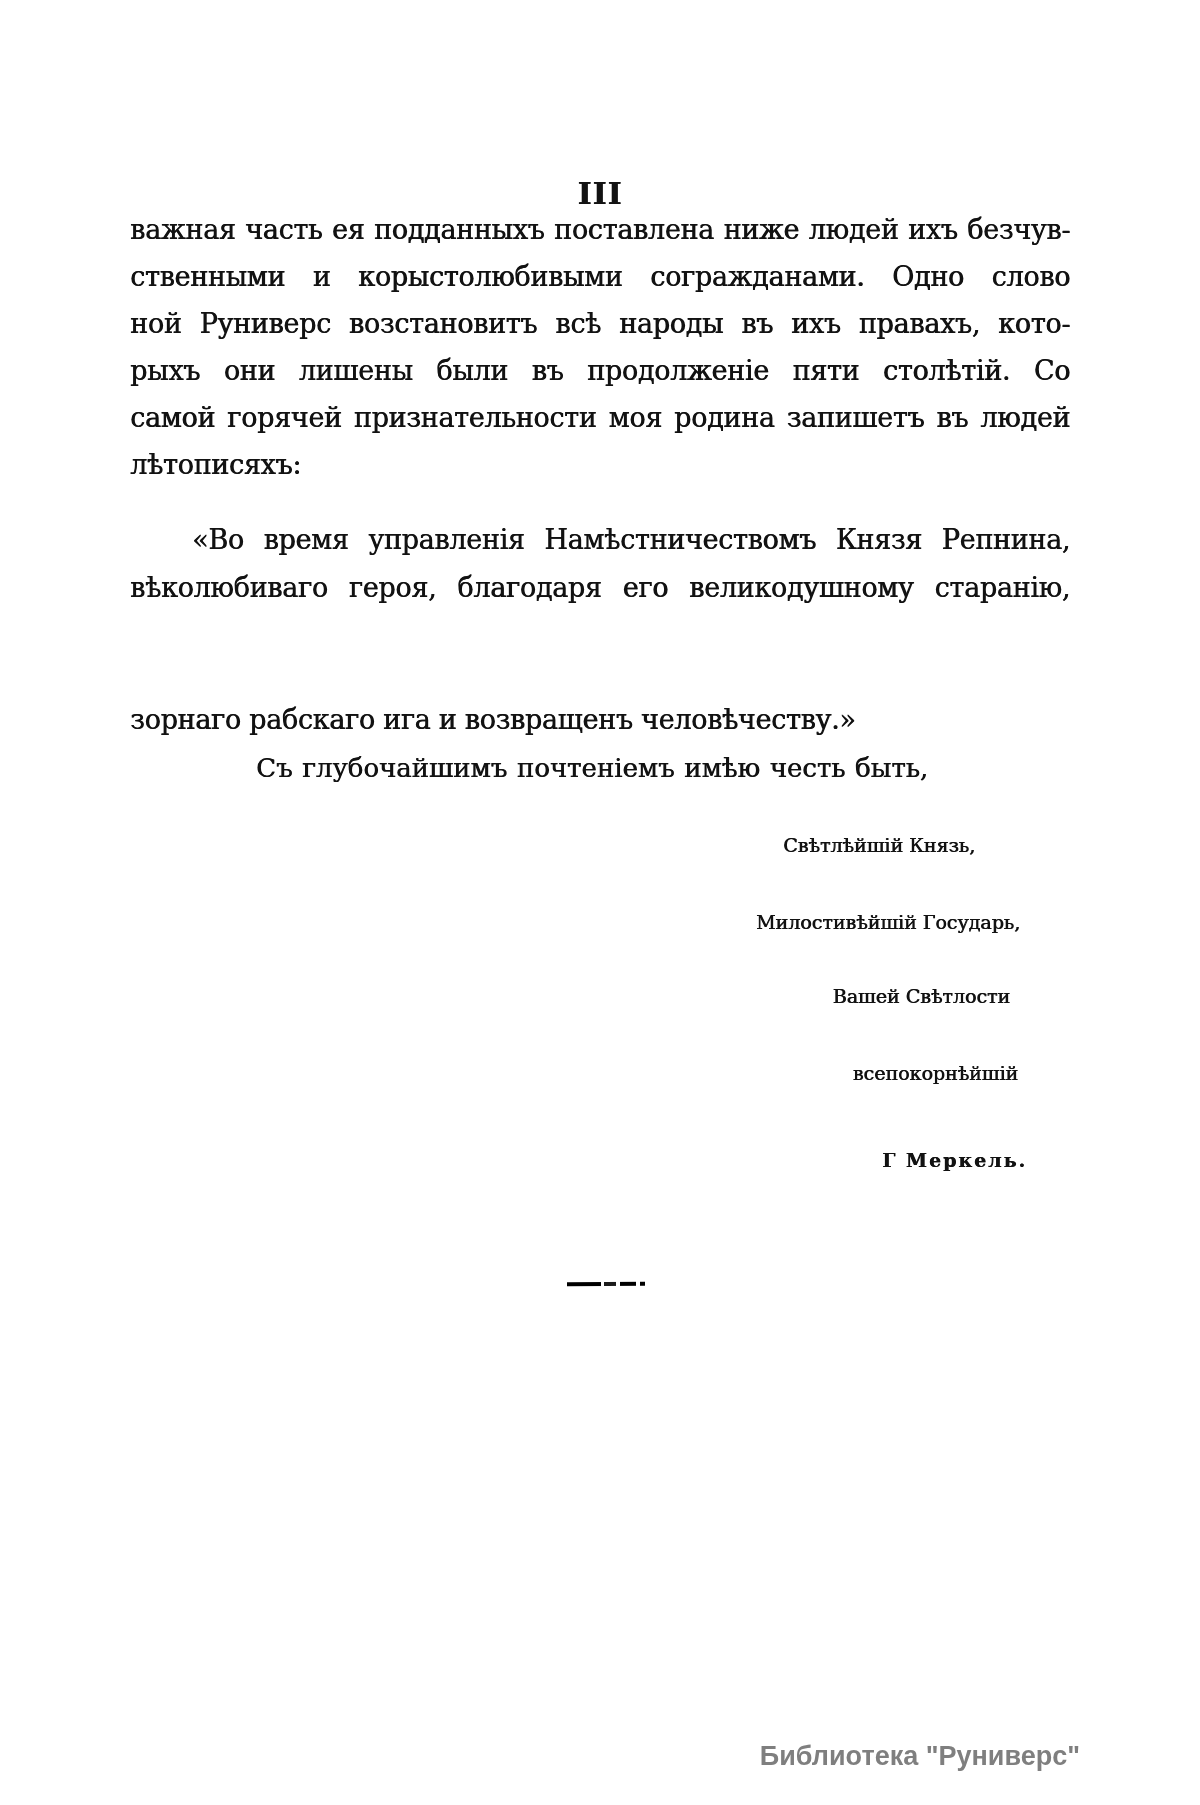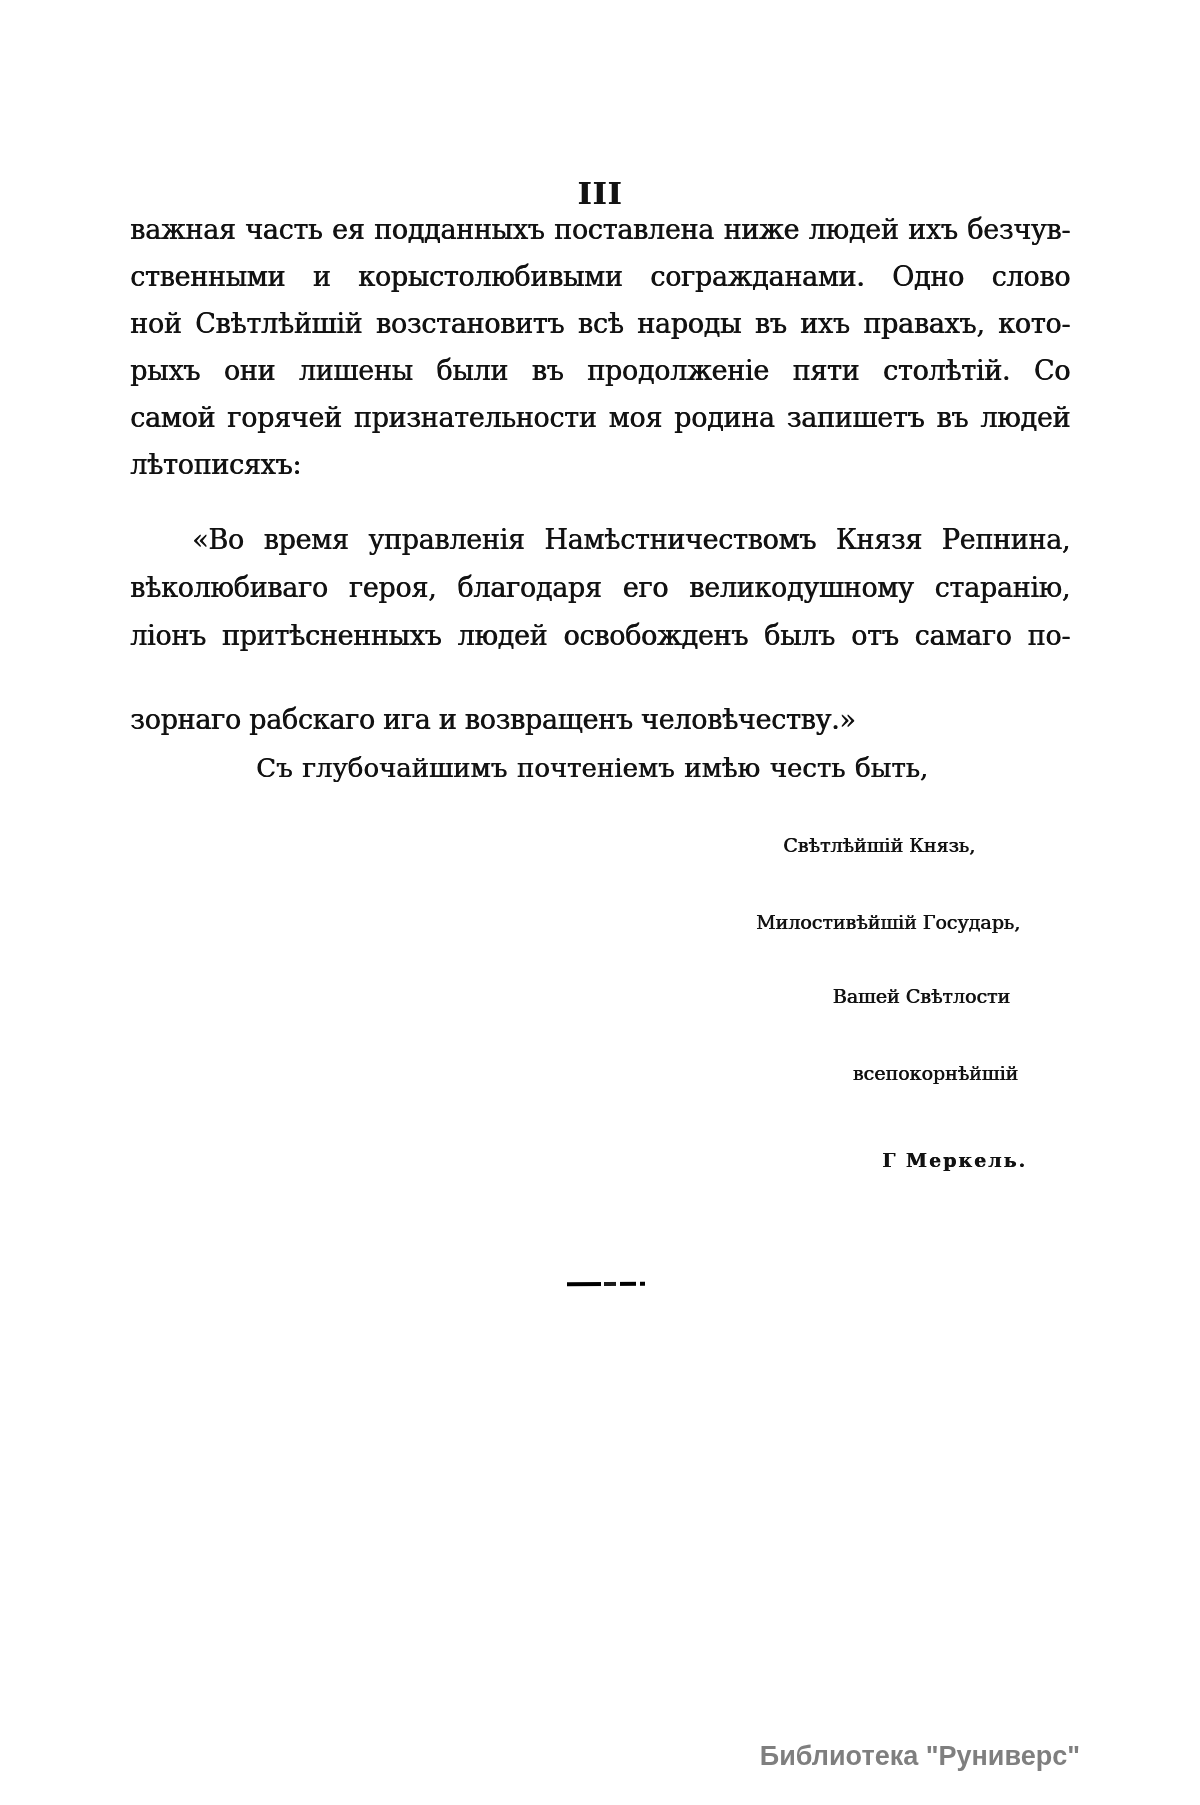--- a/index.html
+++ b/index.html
@@ -70,28 +70,27 @@
 </style>
 </head>
 <body>
 
 <div class="page">
 
   <div class="page-number">III</div>
 
   <div class="textline" style="top:206px">важная часть ея подданныхъ поставлена ниже людей ихъ безчув-</div>
   <div class="textline" style="top:253px">ственными и корыстолюбивыми согражданами. Одно слово безсмерт-</div>
-  <div class="textline" style="top:300px">ной Свѣтлѣйшій возстановитъ всѣ народы въ ихъ правахъ, кото-</div>
+  <div class="textline" style="top:300px">ной Руниверс возстановитъ всѣ народы въ ихъ правахъ, кото-</div>
   <div class="textline" style="top:347px">рыхъ они лишены были въ продолженіе пяти столѣтій. Со слезами</div>
   <div class="textline" style="top:394px">самой горячей признательности моя родина запишетъ въ людей</div>
   <div class="textline lastline" style="top:441px">лѣтописяхъ:</div>
 
   <div class="textline quote-indent" style="top:516px;line-height:48px;height:48px">«Во время управленія Намѣстничествомъ Князя Репнина, чело-</div>
   <div class="textline" style="top:564px;line-height:48px;height:48px">вѣколюбиваго героя, благодаря его великодушному старанію, мил-</div>
-  <div class="textline" style="top:612px;line-height:48px;height:48px">ліонъ притѣсненныхъ людей освобожденъ былъ отъ самаго по-</div>
   <div class="textline lastline" style="top:696px;line-height:48px;height:48px">зорнаго рабскаго ига и возвращенъ человѣчеству.»</div>
 
   <div class="closing" style="top:745px">Съ глубочайшимъ почтеніемъ имѣю честь быть,</div>
 
   <div class="sig-line" style="top:825px;right:225px">Свѣтлѣйшій Князь,</div>
   <div class="sig-line" style="top:902px;right:180px">Милостивѣйшій Государь,</div>
   <div class="sig-line" style="top:1053px;right:182px">всепокорнѣйшій</div>
   <div class="sig-line" style="top:976px;right:190px">Вашей Свѣтлости</div>
   <div class="sig-line sig-merkel" style="top:1140px;right:173px">Г Меркель.</div>
 

